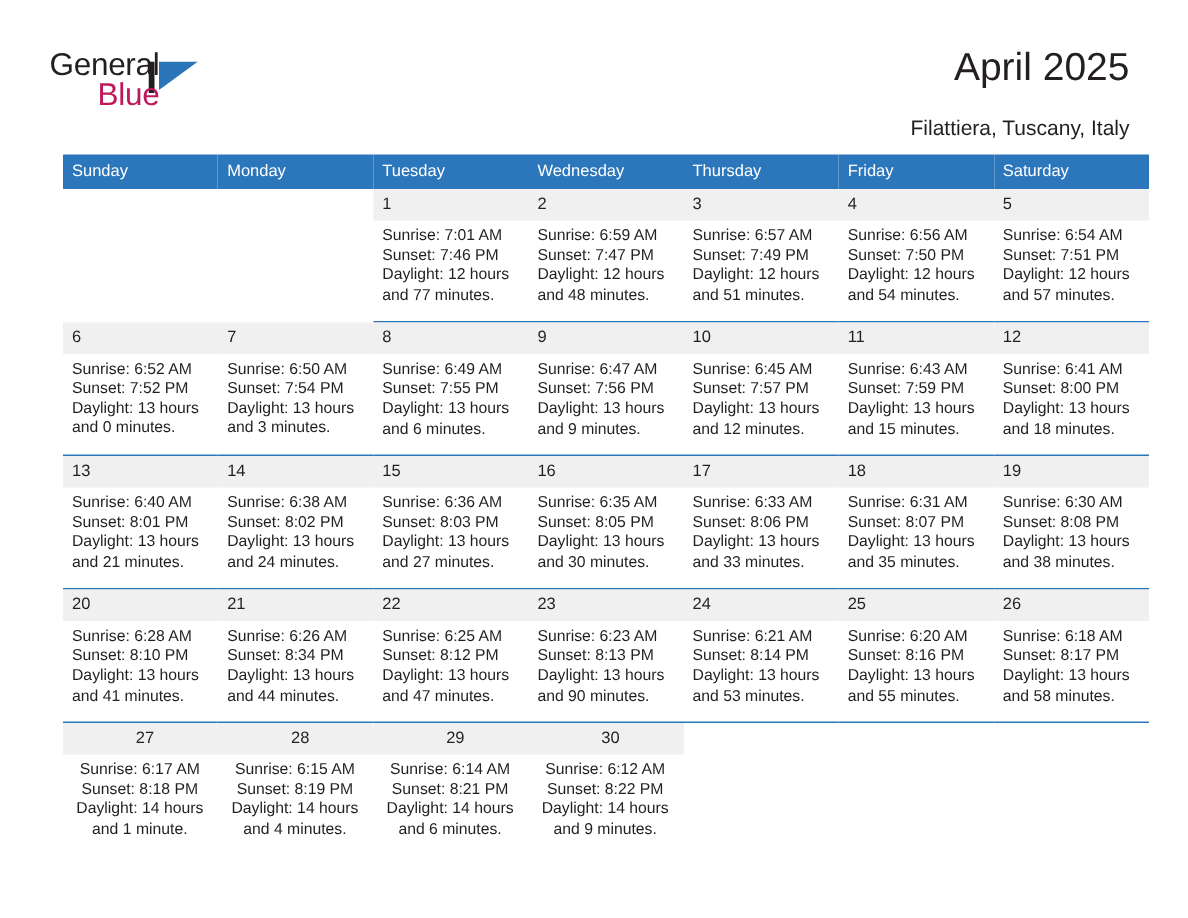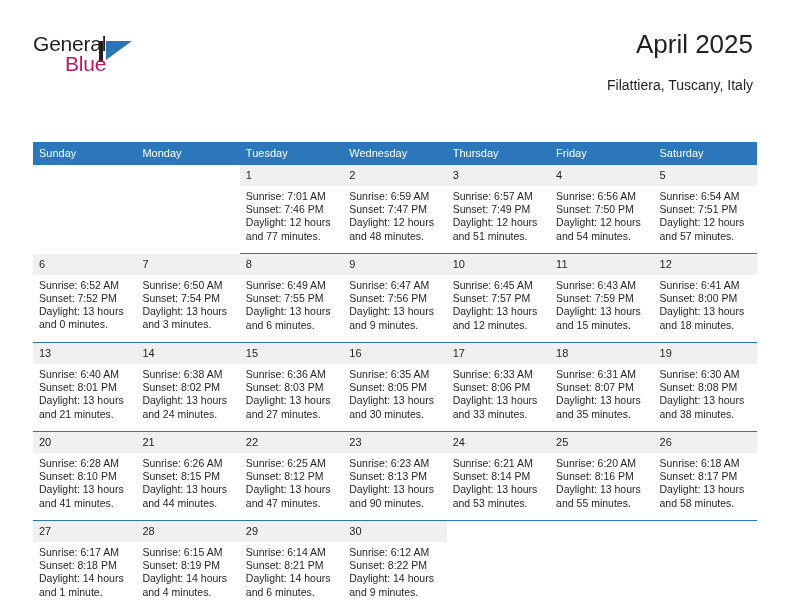--- a/index.html
+++ b/index.html
@@ -83,26 +83,25 @@
     margin-top: 16px;
     font-size: 14px;
     color: #231f20;
     line-height: 18px;
     white-space: nowrap;
   }
 
   
   .calendar {
     position: absolute;
-    left: 33px;
+    left: 42px;
     top: 103px;
     width: 724px;
     border-collapse: collapse;
     table-layout: fixed;
-    margin-top: 39px;
   }
   .calendar th {
     background: #2c76bb;
     color: #ffffff;
     font-size: 11px;
     font-weight: normal;
     text-align: left;
     padding: 5px 0 6px 6px;
     height: 12px;
     line-height: 12px;
@@ -111,20 +110,21 @@
   .calendar td {
     vertical-align: top;
     padding: 0;
     border: 0;
     border-bottom: 1.5px solid #2c76bb;
     height: 75px;
     background: #ffffff;
   }
   .calendar tr:last-child td {
     border-bottom: 0;
+    text-align: center;
   }
 
   .cell {
     position: relative;
     height: 88px;
     box-sizing: border-box;
   }
   .daynum {
     background: #f0f0f0;
     color: #231f20;
@@ -420,21 +420,21 @@
                 <div>Daylight: 13 hours</div>
                 <div>and 41 minutes.</div>
               </div>
             </div>
           </td>
           <td>
             <div class="cell">
               <div class="daynum">21</div>
               <div class="details">
                 <div>Sunrise: 6:26 AM</div>
-                <div>Sunset: 8:15 PM</div>
+                <div>Sunset: 8:34 PM</div>
                 <div>Daylight: 13 hours</div>
                 <div>and 44 minutes.</div>
               </div>
             </div>
           </td>
           <td>
             <div class="cell">
               <div class="daynum">22</div>
               <div class="details">
                 <div>Sunrise: 6:25 AM</div>

